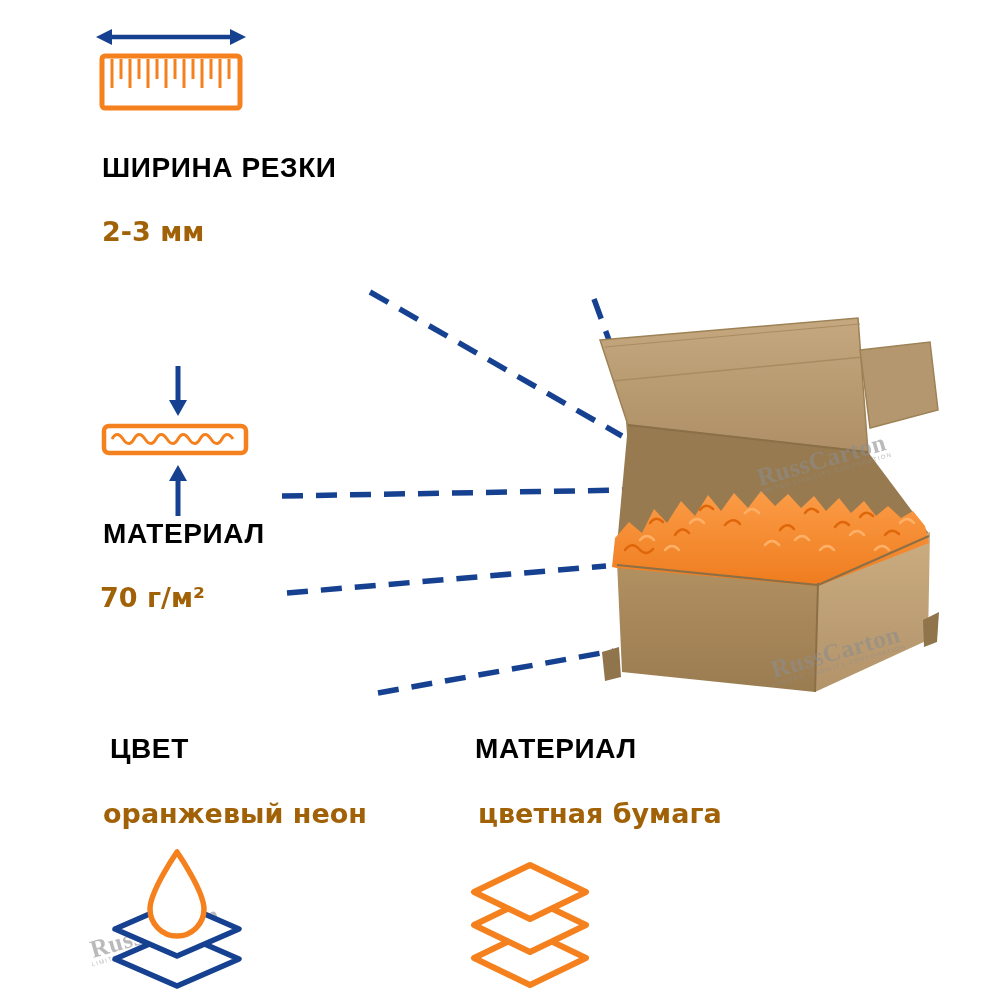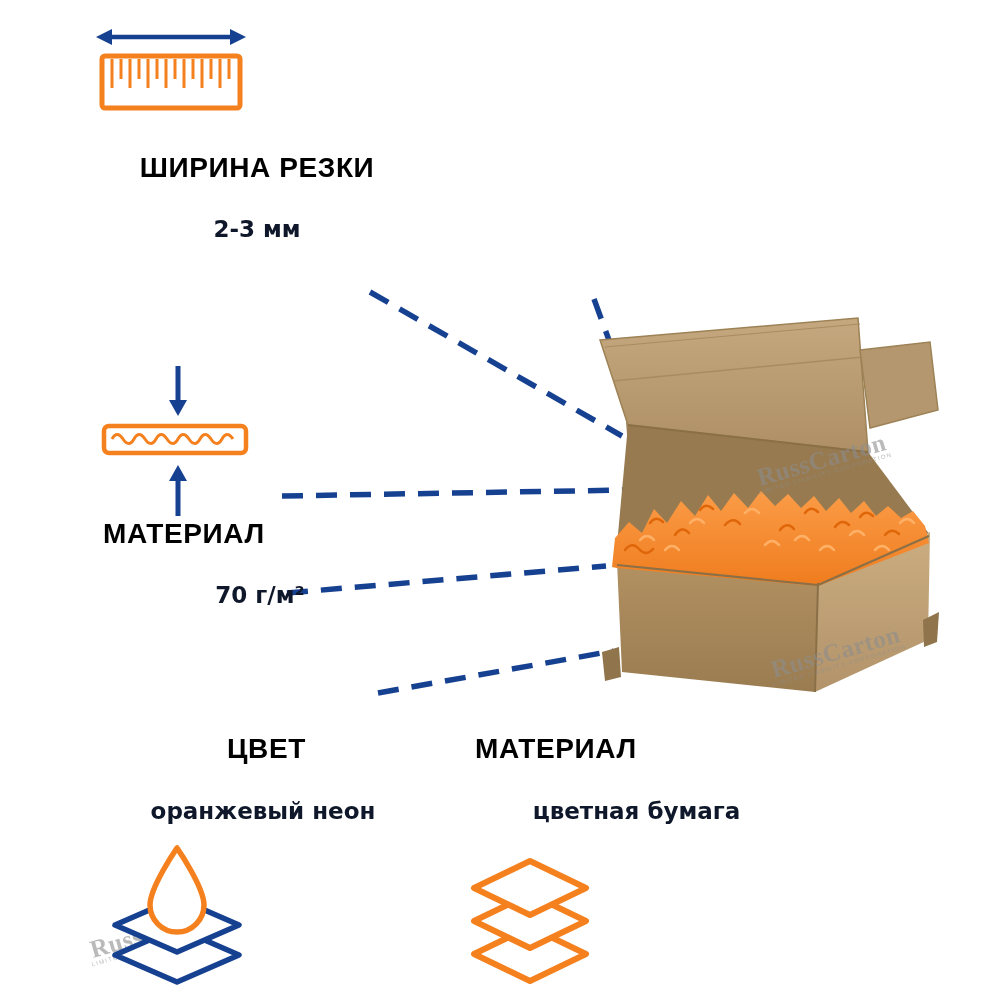--- a/index.html
+++ b/index.html
@@ -9,35 +9,35 @@
   .lines-layer { z-index:0; }
   .box-photo { position:absolute; left:555px; top:295px; width:420px; height:430px; z-index:1; overflow:visible; }
   .watermark { position:absolute; z-index:2; width:140px; transform:rotate(-16deg); color:#8d8d8d; opacity:.6; text-align:center; pointer-events:none; }
   .wm-brand { font-family:"Liberation Serif",serif; font-size:25px; font-weight:700; letter-spacing:.5px; white-space:nowrap; }
   .wm-sub { font-size:6px; letter-spacing:1.4px; margin-top:-3px; white-space:nowrap; }
   .wm1 { left:752px; top:446px; }
   .wm2 { left:766px; top:638px; }
   .wm3 { left:85px;  top:918px; }
   .spec { position:absolute; z-index:3; }
   .spec-label { font-size:28px; font-weight:700; color:#000; letter-spacing:.6px; line-height:1.15; white-space:nowrap; }
-  .spec-value { font-family:"DejaVu Sans",sans-serif; font-size:23px; font-weight:700; color:#0f172a; line-height:1.15; white-space:nowrap;text-align:center; }
+  .spec-value { font-family:"DejaVu Sans",sans-serif; font-size:27px; font-weight:700; color:#a16207; line-height:1.15; white-space:nowrap; }
   #spec-cut-width { left:102px; top:18px;  width:310px; }
   #spec-cut-width .spec-icon { margin-left:-6px; display:block; }
-  #spec-cut-width .spec-label { margin-top:34px;text-align:center; }
+  #spec-cut-width .spec-label { margin-top:34px; }
   #spec-cut-width .spec-value { margin-top:32px; }
   #spec-weight { left:448px; top:12px; width:280px; }
   #spec-weight .spec-icon { display:block; }
   #spec-weight .spec-label { margin-top:8px;  padding-left:8px; }
   #spec-weight .spec-value { margin-top:32px; padding-left:9px; }
   #spec-density { left:100px; top:362px; width:320px; }
   #spec-density .spec-icon { display:block; }
   #spec-density .spec-label { margin-top:-2px; padding-left:3px; }
   #spec-density .spec-value { margin-top:32px; }
   #spec-color { left:103px; top:733px; width:320px; }
-  #spec-color .spec-label { padding-left:7px;text-align:center; }
+  #spec-color .spec-label { padding-left:7px; }
   #spec-color .spec-value { margin-top:33px; }
   #spec-color .spec-icon { display:block; margin-top:17px; margin-left:2px; }
   #spec-material { left:475px; top:733px; width:320px; }
   #spec-material .spec-value { margin-top:33px; padding-left:3px; }
   #spec-material .spec-icon { display:block; margin-top:20px; margin-left:-5px; }
   svg { overflow:visible; }
 </style>
 </head>
 <body>
 

